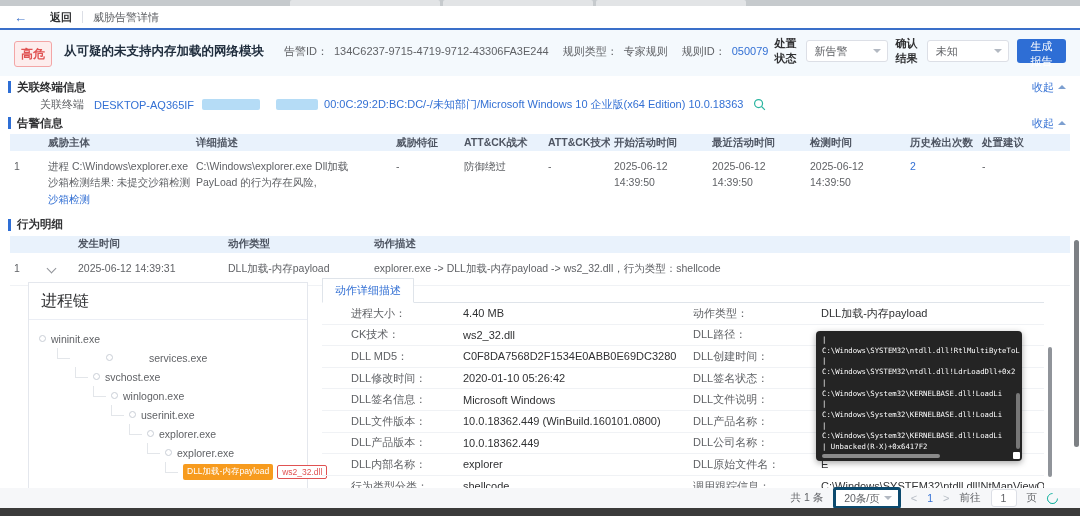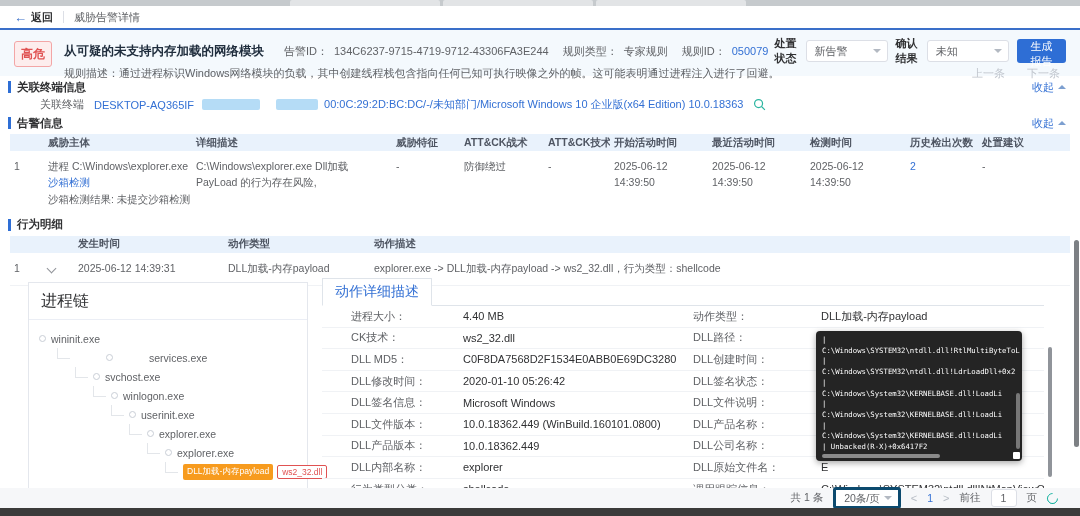--- a/index.html
+++ b/index.html
@@ -7,21 +7,21 @@
         font-family:"Liberation Sans","DejaVu Sans",sans-serif;color:#303133;font-size:11px;}
 
   
   .browser-strip{height:6px;background:#c6cacd;display:flex;gap:3px;padding-left:290px;}
   .bs-tab{width:150px;background:#e2e4e6;border-radius:2px 2px 0 0;}
 
   
   .topnav{height:22px;display:flex;align-items:center;padding-left:14px;background:#fff;}
   .back-btn{display:flex;align-items:center;gap:4px;cursor:pointer;}
   .back-arrow{color:#3a6fc9;font-size:13px;font-weight:bold;}
-  .back-label{font-weight:bold;color:#303133;}
+  .back-label{font-weight:bold;color:#303133;margin-left:19px;}
   .nav-divider{width:1px;height:12px;background:#dcdfe6;margin:0 10px;}
   .nav-title{color:#606266;}
   .blue-line{height:2px;background:#3a6fc9;}
 
   
   .summary{background:#f4f9fd;display:flex;padding:6px 14px 5px;height:46px;box-sizing:border-box;}
   .sev-badge{align-self:center;border:1px solid #f3a6a6;background:#fdeded;color:#e05252;
              font-weight:bold;font-size:12px;padding:6px 6px;border-radius:3px;margin-right:12px;line-height:1;}
   .sum-main{flex:1;min-width:0;display:flex;flex-direction:column;justify-content:space-between;}
   .sum-row1{display:flex;align-items:center;gap:6px;}
@@ -87,21 +87,21 @@
          margin:-8px 5px 0 0;flex:none;}
   .dot{width:5px;height:5px;border:1px solid #c9ced6;border-radius:50%;margin-right:5px;flex:none;background:#fff;}
   .lv0{margin-left:4px;} .lv1{margin-left:22px;gap:31px;} .lv2{margin-left:40px;} .lv3{margin-left:58px;}
   .lv4{margin-left:76px;} .lv5{margin-left:94px;} .lv6{margin-left:112px;} .lv7{margin-left:130px;}
   .badge-orange{background:#f79b1e;color:#fff;border-radius:2px;padding:2px 4px;font-size:8.5px;cursor:pointer;}
   .badge-red{background:#fff;color:#e05252;border:1px solid #e05252;border-radius:2px;
              padding:1px 4px;font-size:8.5px;margin-left:4px;cursor:pointer;}
 
   .rightpanel{position:absolute;left:322px;top:6px;width:722px;}
   .tab{display:inline-block;border:1px solid #dfe4ea;border-bottom:1px solid #fff;background:#fff;
-       color:#3370d4;font-size:14px;padding:4px 12px;position:relative;z-index:2;cursor:pointer;}
+       color:#3370d4;font-size:11px;padding:4px 12px;position:relative;z-index:2;cursor:pointer;}
   .kv-table{border-top:1px solid #dfe4ea;margin-top:-1px;display:flex;}
   .kv-col{flex:1;min-width:0;}
   .kv-row{display:flex;align-items:center;height:20.6px;border-bottom:1px solid #f0f2f5;padding-left:10px;overflow:hidden;}
   .kv-key{color:#606266;flex:none;}
   .kv-col.left .kv-key{width:112px;margin-left:19px;}
   .kv-col.right .kv-key{width:128px;}
   .kv-val{color:#303133;white-space:nowrap;overflow:hidden;}
 
   
   .tooltip{position:absolute;left:816px;top:331px;width:206px;height:130px;background:#242424;
@@ -170,27 +170,20 @@
             <span class="caret-down"></span>
           </span>
           <span class="ctl-label">确认结果</span>
           <span class="mini-select">
             <span>未知</span>
             <span class="caret-down"></span>
           </span>
           <button class="report-btn">生成报告</button>
         </span>
       </div>
-      <div class="sum-row2">
-        <span class="rule-desc"><span>规则描述：</span><span>通过进程标识Windows网络模块的负载，其中创建线程栈包含指向任何已知可执行映像之外的帧。这可能表明通过进程注入进行了回避。</span></span>
-        <span class="pager-links">
-          <span>上一条</span>
-          <span>下一条</span>
-        </span>
-      </div>
     </div>
   </div>
 
   <div class="sec">
     <span class="sec-bar"></span>
     <span class="sec-title">关联终端信息</span>
     <span class="collapse">
       <span>收起</span>
       <span class="caret-up"></span>
     </span>
@@ -228,22 +221,22 @@
       <div>开始活动时间</div>
       <div>最近活动时间</div>
       <div>检测时间</div>
       <div>历史检出次数</div>
       <div>处置建议</div>
     </div>
     <div class="agrid abody">
       <div>1</div>
       <div class="subject">
         <div>进程 C:\Windows\explorer.exe</div>
+        <div>沙箱检测结果: 未提交沙箱检测</div>
         <div><span class="link">沙箱检测</span></div>
-        <div>沙箱检测结果: 未提交沙箱检测</div>
       </div>
       <div>C:\Windows\explorer.exe Dll加载PayLoad 的行为存在风险,</div>
       <div>-</div>
       <div>防御绕过</div>
       <div>-</div>
       <div>2025-06-12 14:39:50</div>
       <div>2025-06-12 14:39:50</div>
       <div>2025-06-12 14:39:50</div>
       <div><span class="link">2</span></div>
       <div>-</div>

